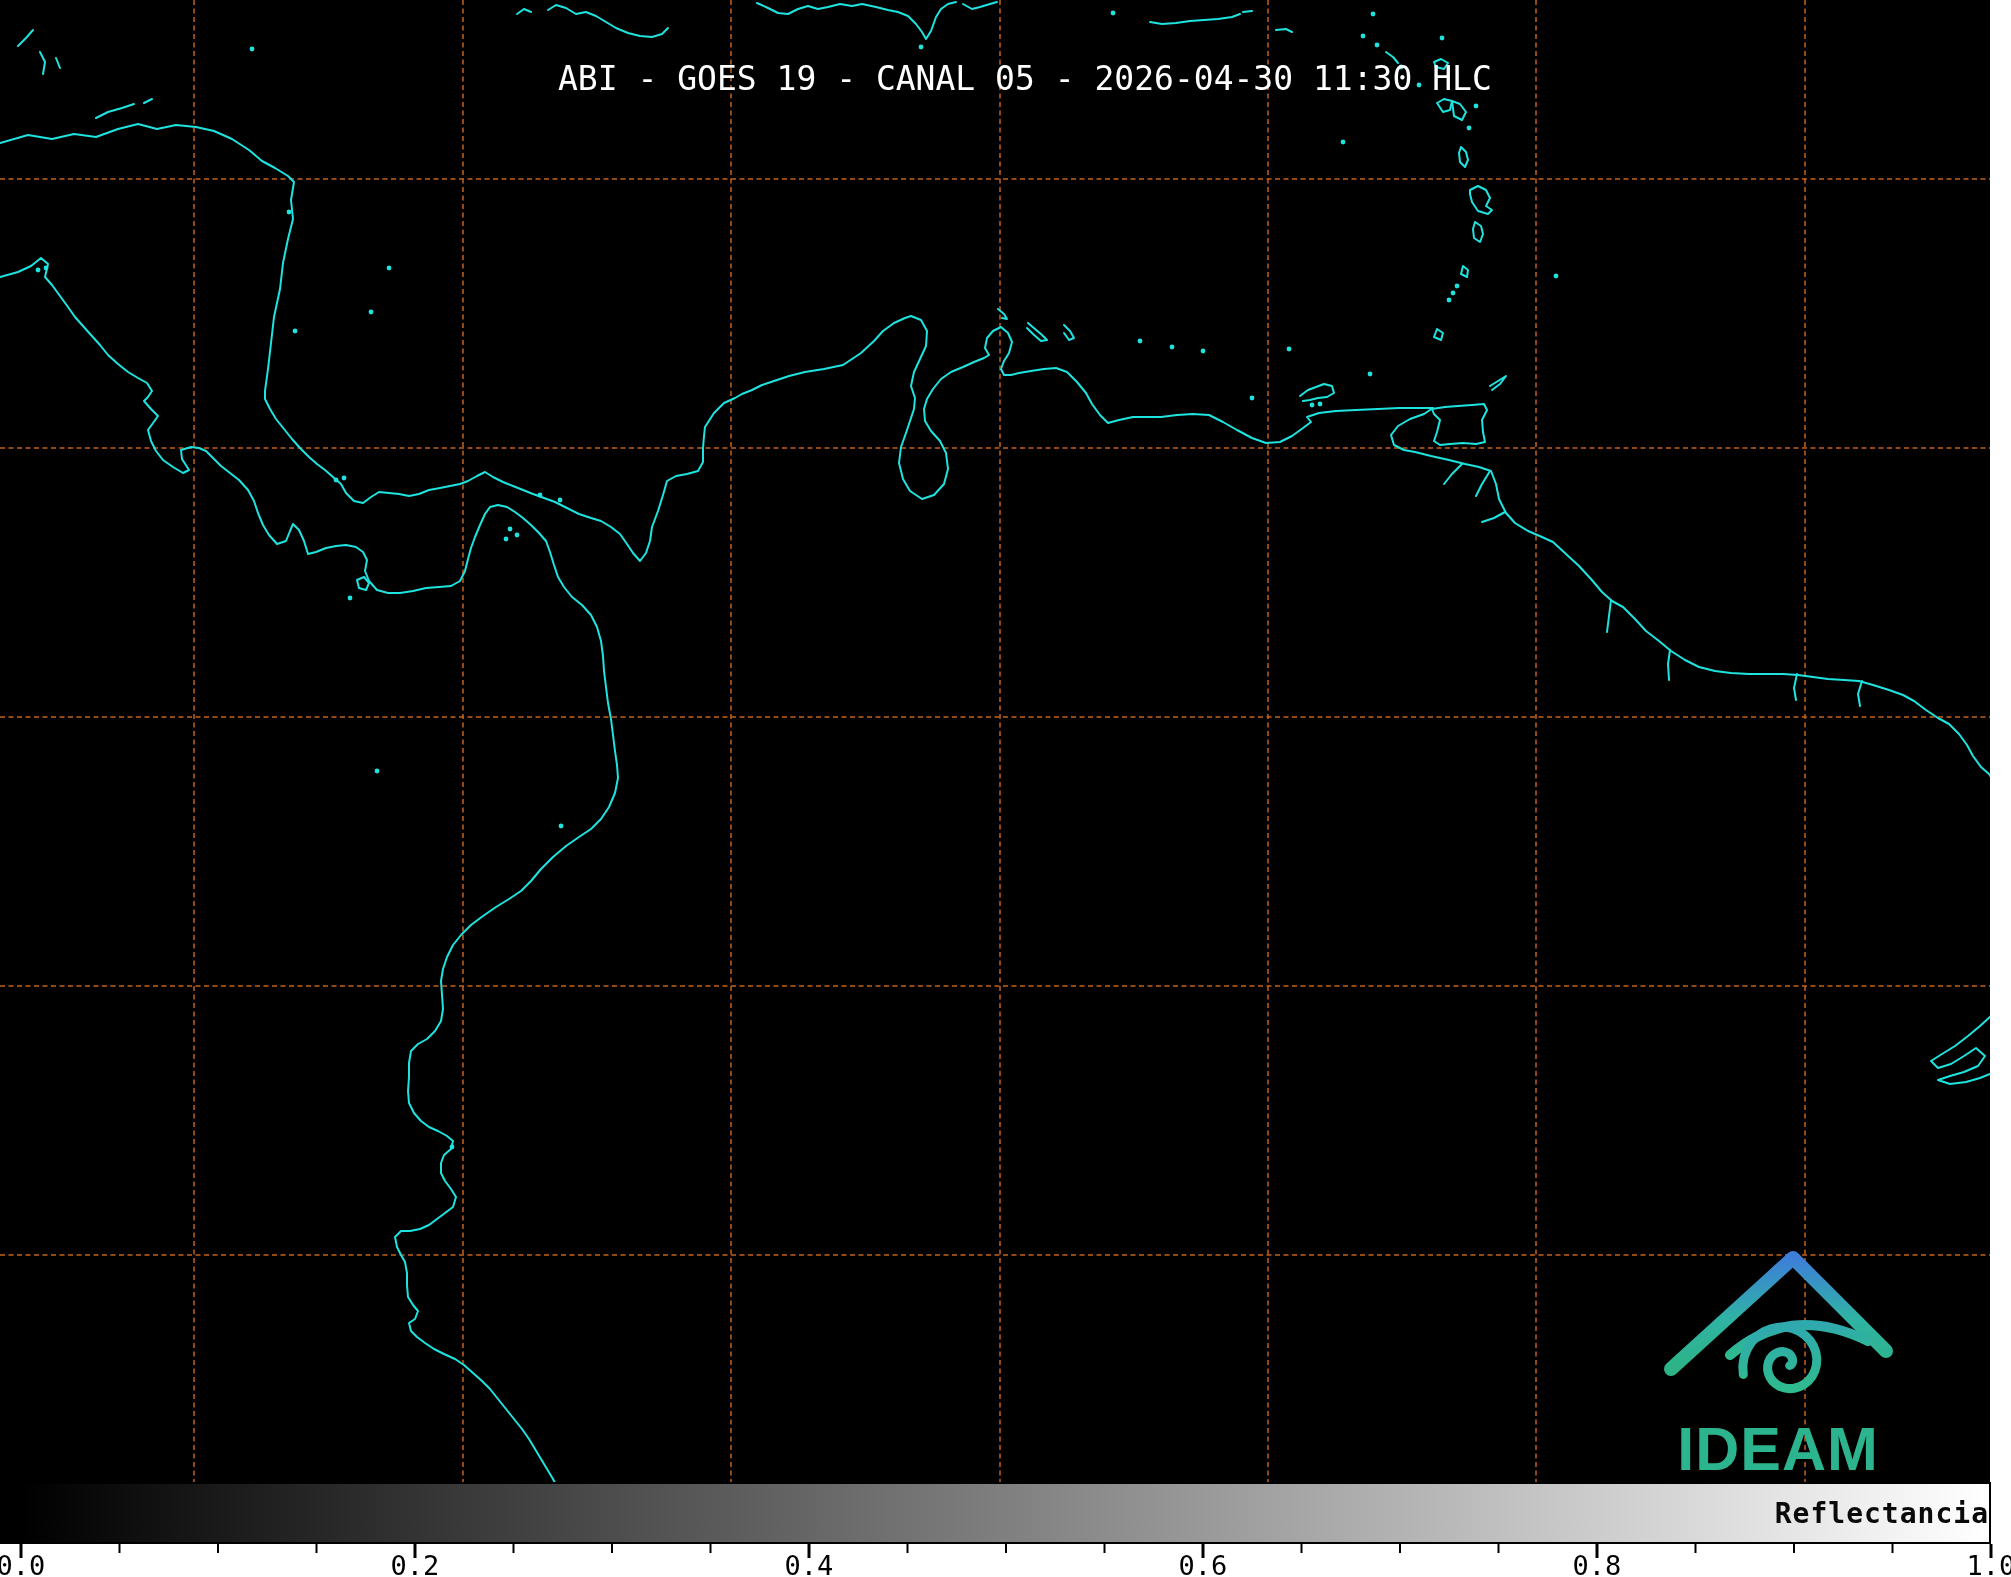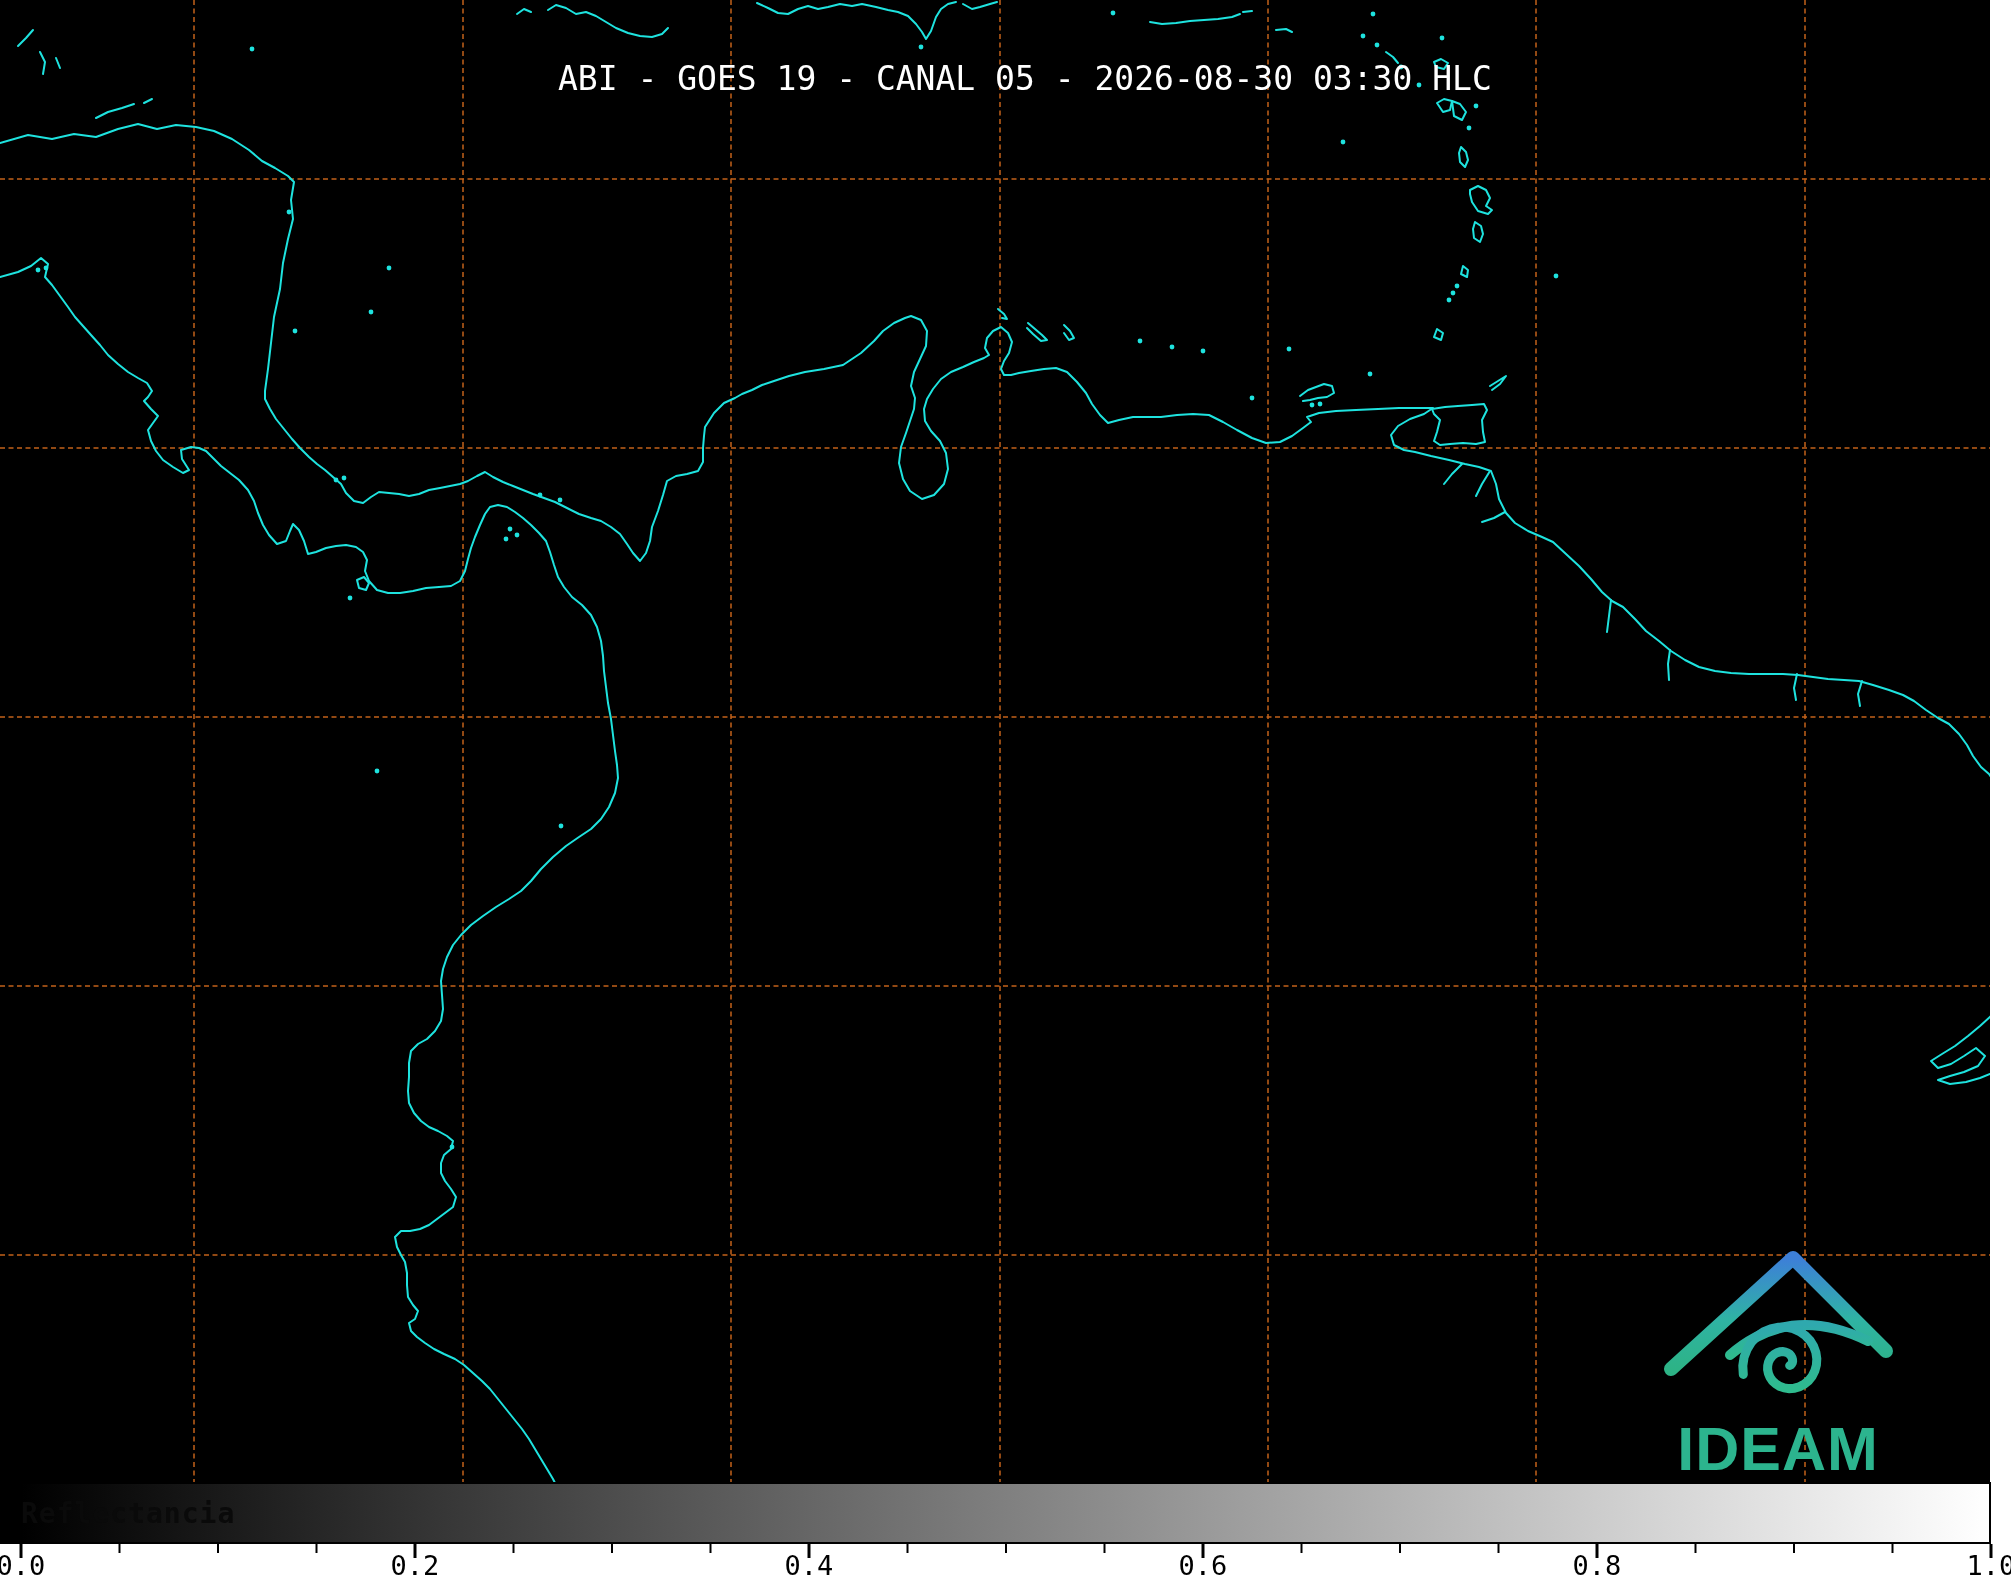--- a/index.html
+++ b/index.html
@@ -5,21 +5,21 @@
   html,body{margin:0;padding:0;background:#ffffff;}
   .page{position:relative;width:2011px;height:1577px;background:#ffffff;overflow:hidden;
         font-family:"DejaVu Sans Mono","Liberation Mono",monospace;}
   .map{position:absolute;left:0;top:0;width:1990px;height:1544px;background:#000000;}
   #map-svg{position:absolute;left:0;top:0;}
   .map-title{position:absolute;left:558px;top:59px;font-size:33px;color:#ffffff;
              white-space:nowrap;letter-spacing:0px;}
   .colorbar{position:absolute;left:19px;top:1482px;width:1972px;height:62px;
             background:linear-gradient(to right,#000000,#ffffff);
             border:2px solid #000;box-sizing:border-box;z-index:5;
-            display:flex;align-items:center;justify-content:flex-start;}
+            display:flex;align-items:center;justify-content:flex-end;}
   .cbar-label{font-size:28px;font-weight:bold;color:#0a0a0a;letter-spacing:1px;}
   #axis-svg{position:absolute;left:0;top:1544px;z-index:6;}
   .coast{fill:none;stroke-linejoin:round;stroke-linecap:round;}
 </style>
 </head>
 <body>
 
 <div class="page">
   <div class="map">
     <svg id="map-svg" width="1990" height="1544" viewBox="0 0 1990 1544">
@@ -129,21 +129,21 @@
           <circle cx="1172" cy="347" r="2.4" fill="#1ee3df"></circle>
           <circle cx="1140" cy="341" r="2.4" fill="#1ee3df"></circle>
         </g>
       <g id="logo-layer">
           <polyline points="1671,1369 1793,1258 1886,1351" fill="none" stroke="url(#lgRoof)" stroke-width="14" stroke-linecap="round" stroke-linejoin="round"></polyline>
           <path d="M 1730,1355 Q 1790,1303 1868,1341" fill="none" stroke="url(#lgSpiral)" stroke-width="10" stroke-linecap="round"></path>
           <polyline points="1743.3,1374.5 1742.8,1365.8 1744.1,1357.2 1747.1,1349.3 1751.5,1342.2 1757.1,1336.3 1763.7,1331.8 1770.9,1328.7 1778.4,1327.2 1785.9,1327.2 1793.1,1328.7 1799.7,1331.6 1805.4,1335.6 1810.1,1340.6 1813.6,1346.3 1815.9,1352.5 1816.8,1358.8 1816.4,1365.1 1814.8,1370.9 1812.1,1376.2 1808.5,1380.7 1804.2,1384.2 1799.4,1386.8 1794.3,1388.2 1789.2,1388.6 1784.3,1387.9 1779.7,1386.3 1775.8,1383.9 1772.5,1380.9 1770.0,1377.3 1768.4,1373.5 1767.6,1369.5 1767.7,1365.7 1768.5,1362.1 1770.0,1358.9 1772.1,1356.2 1774.5,1354.1 1777.2,1352.6 1780.0,1351.8 1782.8,1351.6 1785.4,1352.0 1787.7,1352.9 1789.6,1354.2 1791.0,1355.8 1792.0,1357.6 1792.5,1359.4 1792.6,1361.1 1792.3,1362.6 1791.6,1363.9 1790.7,1364.9 1789.7,1365.5" fill="none" stroke="url(#lgSpiral)" stroke-width="9" stroke-linecap="round"></polyline>
           <text x="1778" y="1470" text-anchor="middle" fill="#2cb48e" font-family="&quot;Liberation Sans&quot;,sans-serif" font-size="61" font-weight="bold" letter-spacing="1">IDEAM</text>
         </g>
     </svg>
-    <div class="map-title">ABI - GOES 19 - CANAL 05 - 2026-08-30 03:30 HLC</div>
+    <div class="map-title">ABI - GOES 19 - CANAL 05 - 2026-04-30 11:30 HLC</div>
   </div>
 
   <div class="colorbar">
     <span class="cbar-label">Reflectancia</span>
   </div>
 
   <svg id="axis-svg" width="2011" height="33">
       <line x1="21" y1="0" x2="21" y2="14" stroke="#000" stroke-width="3"></line>
       <text x="21" y="31" text-anchor="middle" fill="#000000" font-family="&quot;DejaVu Sans Mono&quot;,monospace" font-size="27">0.0</text>
       <line x1="119.5" y1="0" x2="119.5" y2="9" stroke="#000" stroke-width="2"></line>

